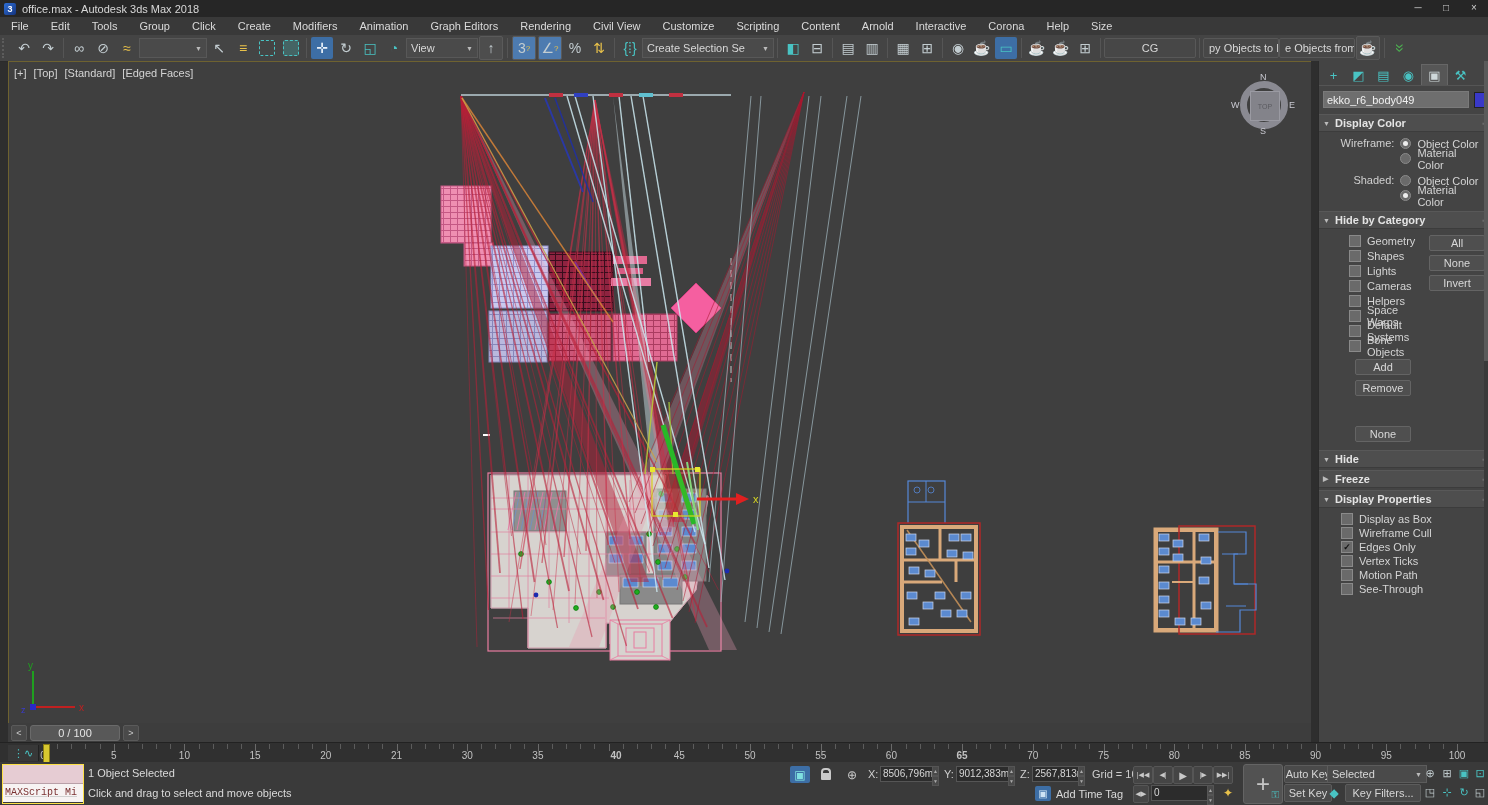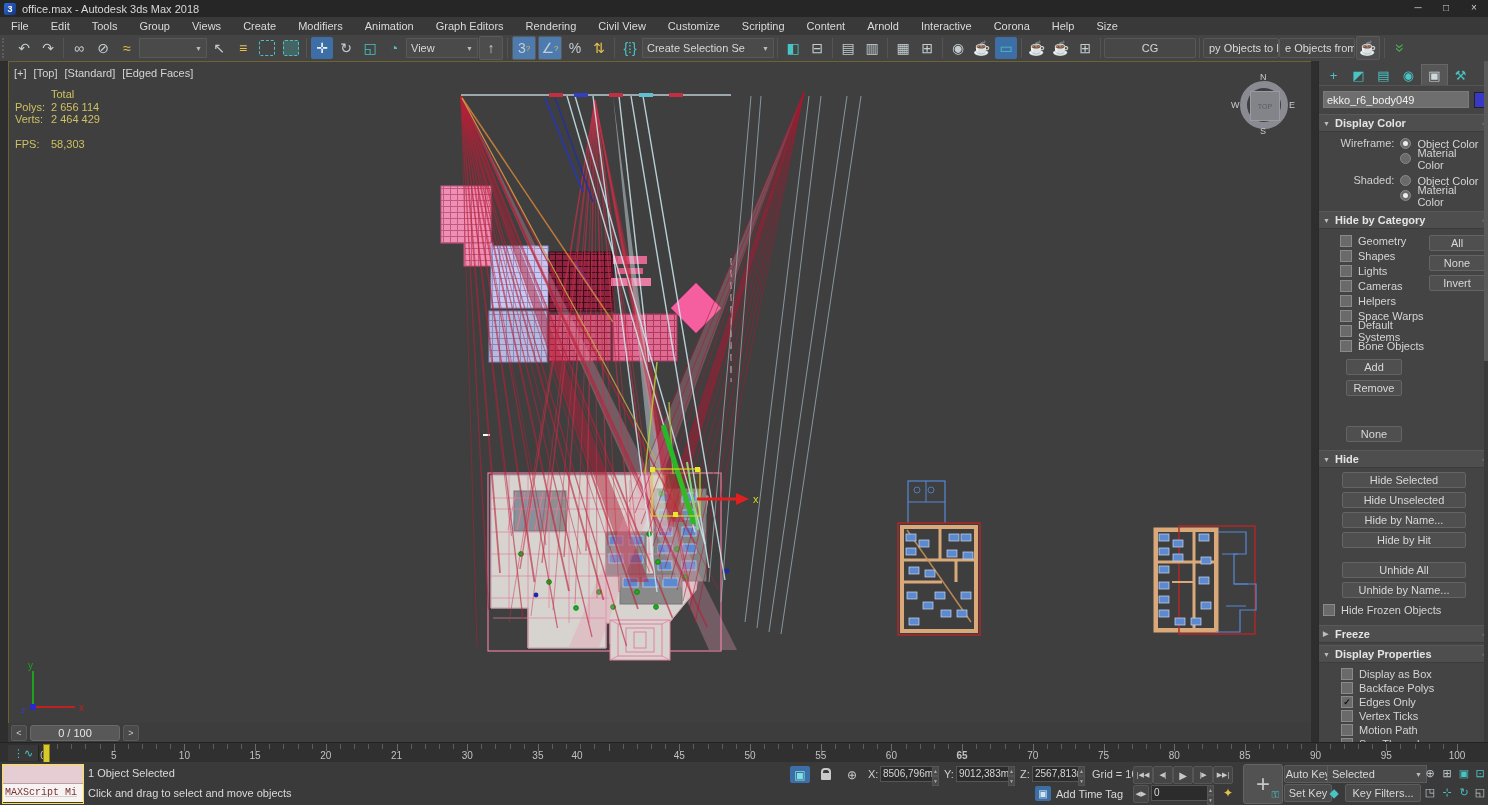--- a/index.html
+++ b/index.html
@@ -156,21 +156,21 @@
     <div class="winbtn">×</div>
   </div>
 </div>
 
 <div class="abs" id="menubar">
   <div id="menu-items" style="display:flex;">
       <span class="menu-item">File</span>
       <span class="menu-item">Edit</span>
       <span class="menu-item">Tools</span>
       <span class="menu-item">Group</span>
-      <span class="menu-item">Views</span>
+      <span class="menu-item">Click</span>
       <span class="menu-item">Create</span>
       <span class="menu-item">Modifiers</span>
       <span class="menu-item">Animation</span>
       <span class="menu-item">Graph Editors</span>
       <span class="menu-item">Rendering</span>
       <span class="menu-item">Civil View</span>
       <span class="menu-item">Customize</span>
       <span class="menu-item">Scripting</span>
       <span class="menu-item">Content</span>
       <span class="menu-item">Arnold</span>
@@ -520,39 +520,20 @@
       </g>
   </svg>
 
   <div class="abs" id="vp-label">
     <span>[+]</span>
     <span>[Top]</span>
     <span>[Standard]</span>
     <span>[Edged Faces]</span>
   </div>
 
-  <div class="abs" id="stats">
-    <div class="srow">
-        <span class="sl"></span>
-        <span>Total</span>
-      </div>
-    <div class="srow">
-        <span class="sl">Polys:</span>
-        <span>2 656 114</span>
-      </div>
-    <div class="srow">
-        <span class="sl">Verts:</span>
-        <span>2 464 429</span>
-      </div>
-    <div class="srow" style="height:12px"></div>
-    <div class="srow">
-        <span class="sl">FPS:</span>
-        <span>58,303</span>
-      </div>
-  </div>
 
   <div class="abs" id="viewcube">
     <div id="vc-ring"></div>
     <div id="vc-face">TOP</div>
     <span class="vc-letter" style="left:27px;top:-2px">N</span>
     <span class="vc-letter" style="left:56px;top:26px">E</span>
     <span class="vc-letter" style="left:27px;top:52px">S</span>
     <span class="vc-letter" style="left:-2px;top:26px">W</span>
   </div>
 
@@ -613,21 +594,21 @@
           </div>
       </div>
     </div>
   </div>
 
   <div class="rollout-h">
     <span class="arr">▼</span>
       <span>Hide by Category</span>
       <span class="pin">▪</span>
   </div>
-  <div class="rbody" style="padding-left:21px">
+  <div class="rbody" style="padding-left:30px">
     <div id="hbc-grid">
       <div id="hbc-list">
           <div class="chkrow">
             <span class="chk"></span>
             <span>Geometry</span>
           </div>
           <div class="chkrow">
             <span class="chk"></span>
             <span>Shapes</span>
           </div>
@@ -669,53 +650,40 @@
         <div class="btn" style="margin-top:30px">None</div>
       </div>
     </div>
   </div>
 
   <div class="rollout-h">
     <span class="arr">▼</span>
       <span>Hide</span>
       <span class="pin">▪</span>
   </div>
-  <div class="rbody" id="hide-btns">
-      <div class="btn">Hide Selected</div>
-      <div class="btn">Hide Unselected</div>
-      <div class="btn">Hide by Name...</div>
-      <div class="btn">Hide by Hit</div>
-      <div style="height: 10px;"></div>
-      <div class="btn">Unhide All</div>
-      <div class="btn">Unhide by Name...</div>
-      <div class="chkrow" style="margin-top: 3px;">
-        <span class="chk"></span>
-        <span>Hide Frozen Objects</span>
-      </div>
-    </div>
 
   <div class="rollout-h">
     <span class="arr">▶</span>
       <span>Freeze</span>
       <span class="pin">▪</span>
   </div>
 
   <div class="rollout-h">
     <span class="arr">▼</span>
       <span>Display Properties</span>
       <span class="pin">▪</span>
   </div>
   <div class="rbody" id="dp-list" style="padding-left:22px">
       <div class="chkrow">
         <span class="chk"></span>
         <span>Display as Box</span>
       </div>
       <div class="chkrow">
         <span class="chk"></span>
-        <span>Backface Polys</span>
+        <span>Wireframe Cull</span>
       </div>
       <div class="chkrow">
         <span class="chk">✓</span>
         <span>Edges Only</span>
       </div>
       <div class="chkrow">
         <span class="chk"></span>
         <span>Vertex Ticks</span>
       </div>
       <div class="chkrow">
@@ -784,21 +752,21 @@
       <div class="tick" style="left: 495.48px;"></div>
       <div class="tick" style="left: 509.62px;"></div>
       <div class="tick" style="left: 523.76px;"></div>
       <div class="tick major" style="left: 537.9px;"></div>
       <div class="ticklab" style="left: 537.9px;">35</div>
       <div class="tick" style="left: 552.04px;"></div>
       <div class="tick" style="left: 566.18px;"></div>
       <div class="tick" style="left: 580.32px;"></div>
       <div class="tick" style="left: 594.46px;"></div>
       <div class="tick major" style="left: 608.6px;"></div>
-      <div class="ticklab" style="left: 577px;">40</div>
+      <div class="ticklab" style="left: 616px; font-weight: bold;">40</div>
       <div class="tick" style="left: 622.74px;"></div>
       <div class="tick" style="left: 636.88px;"></div>
       <div class="tick" style="left: 651.02px;"></div>
       <div class="tick" style="left: 665.16px;"></div>
       <div class="tick major" style="left: 679.3px;"></div>
       <div class="ticklab" style="left: 679.3px;">45</div>
       <div class="tick" style="left: 693.44px;"></div>
       <div class="tick" style="left: 707.58px;"></div>
       <div class="tick" style="left: 721.72px;"></div>
       <div class="tick" style="left: 735.86px;"></div>

